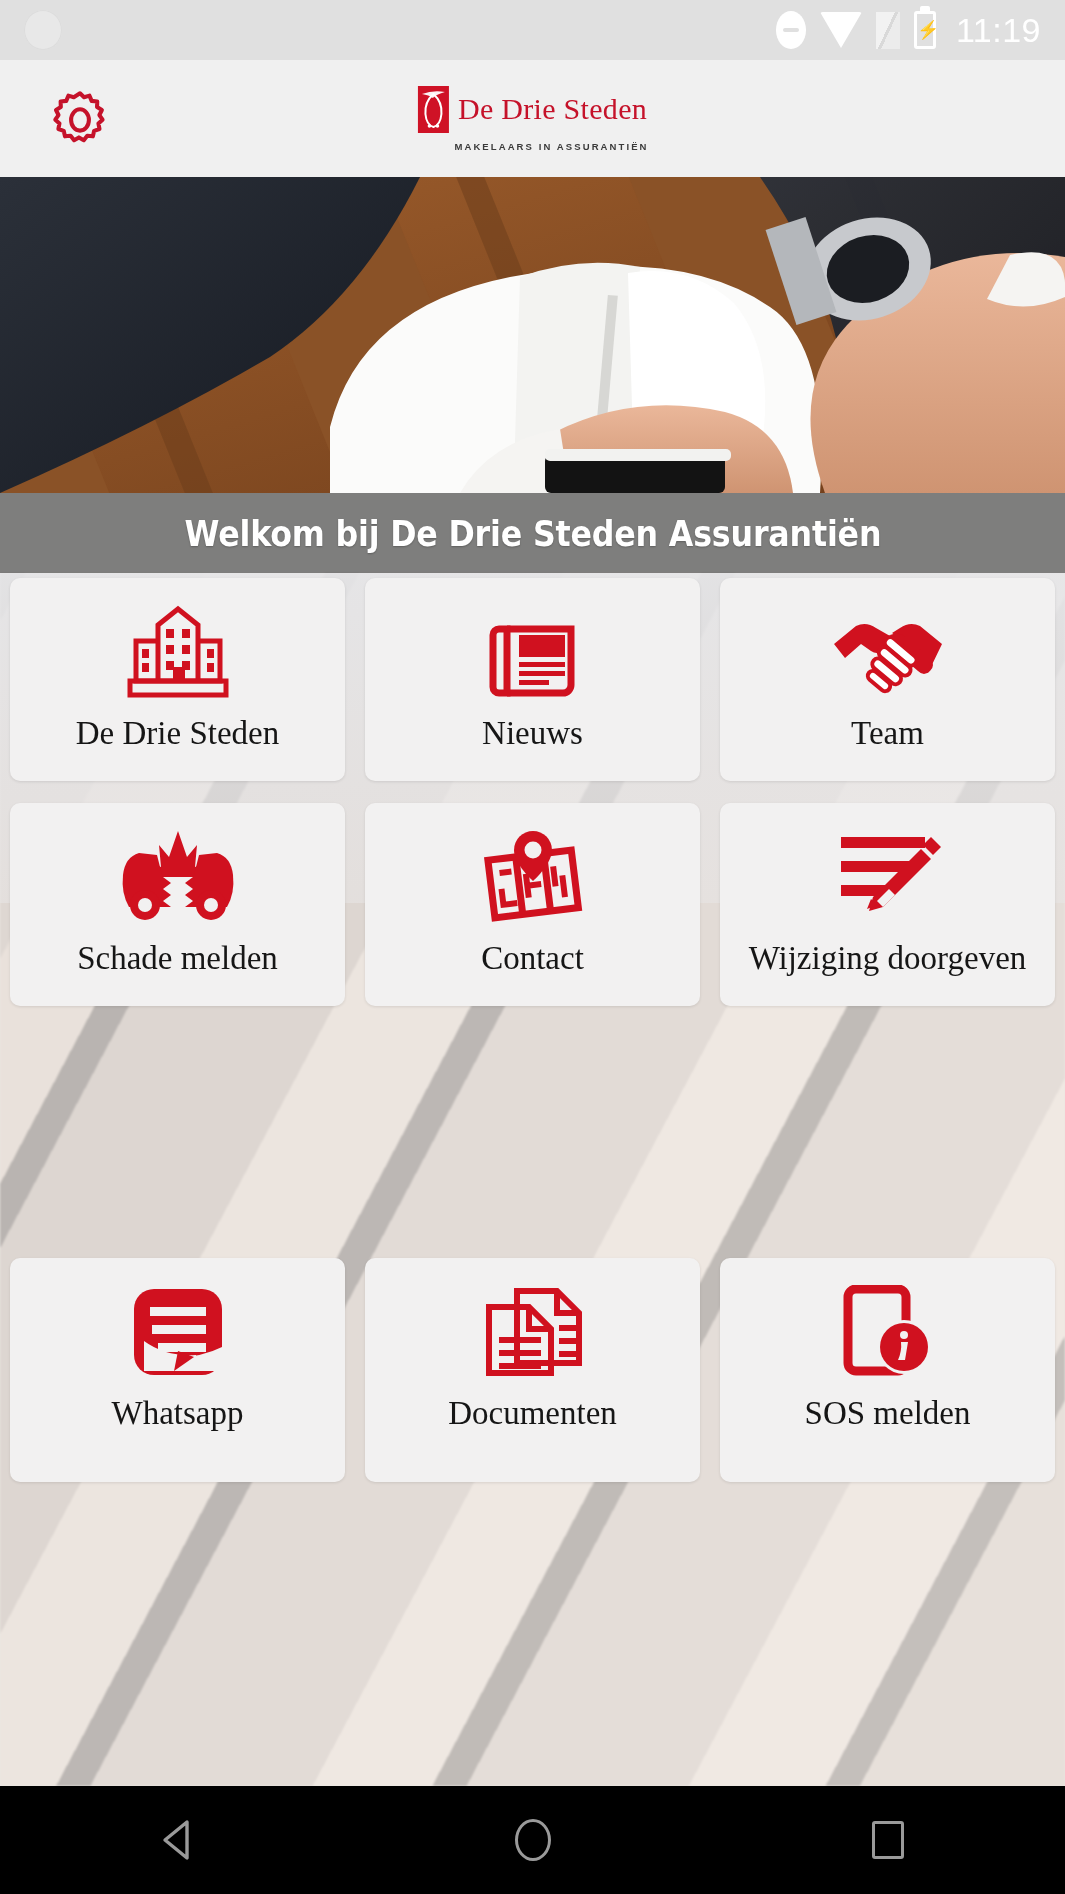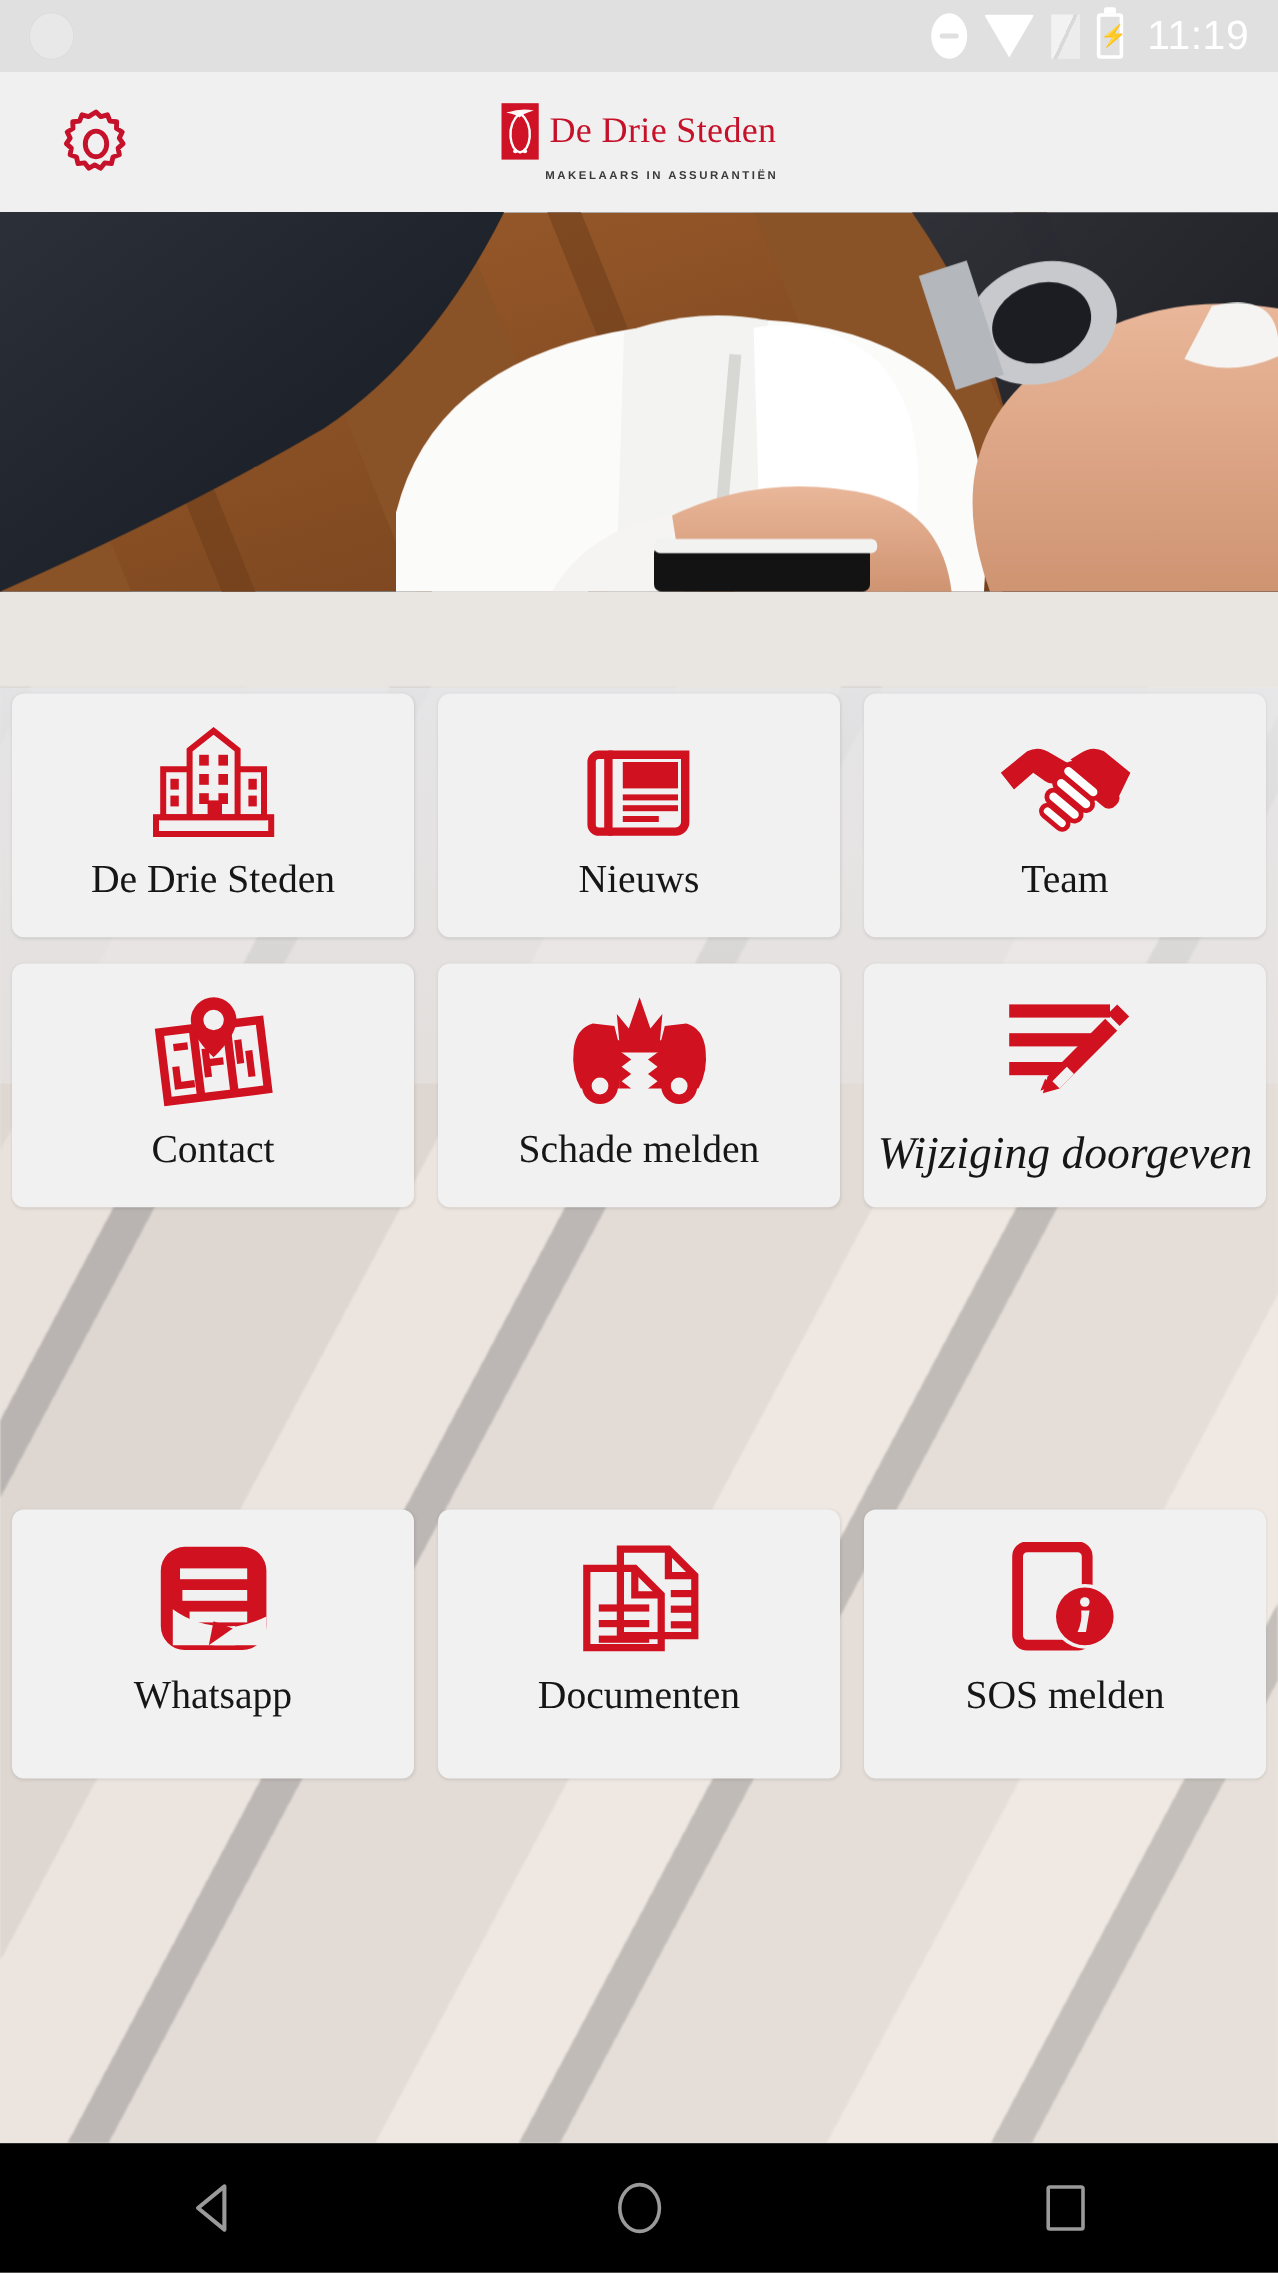--- a/index.html
+++ b/index.html
@@ -176,21 +176,21 @@
     height: 96px; width: 120px;
     display: flex; align-items: center; justify-content: center;
   }
   .tile-label {
     margin-top: 14px;
     font-family: "Liberation Serif", serif;
     font-size: 33px; color: #161616;
     text-align: center; line-height: 1.18;
     padding: 0 6px;
   }
-  .tile-label.two-line { font-size: 38px; line-height: 1.18; font-style: italic; }
+  .tile-label.two-line { font-size: 33px; line-height: 1.18; }
 
   
   .navbar {
     position: absolute; bottom: 0; left: 0;
     width: 100%; height: 108px;
     background: #000;
     display: flex; align-items: center; justify-content: space-around;
     z-index: 40;
   }
   .nav-btn {
@@ -298,20 +298,23 @@
           <ellipse cx="868" cy="92" rx="64" ry="50" fill="#c7c9cd" transform="rotate(-18 868 92)"></ellipse>
           <ellipse cx="868" cy="92" rx="42" ry="33" fill="#1b1d22" transform="rotate(-18 868 92)"></ellipse>
           <rect x="780" y="44" width="42" height="100" fill="#b4b7bb" transform="rotate(-18 801 94)"></rect>
         </g>
         <rect x="545" y="278" width="180" height="38" rx="6" fill="#131313"></rect>
         <rect x="545" y="272" width="186" height="12" rx="5" fill="#f2f2f0"></rect>
       </g>
     </svg>
   </div>
 
+  <div class="banner">
+    <div class="banner-text">Welkom bij De Drie Steden Assurantiën</div>
+  </div>
 
   <div class="page-bg"></div>
   <div class="page-bg-top"></div>
 
   <div class="grid">
 
     <div class="tile">
       <div class="tile-icon">
         <svg width="108" height="94" viewBox="0 0 108 94">
           <g fill="none" stroke="#d0111f" stroke-width="5">
@@ -369,59 +372,59 @@
             <rect x="38" y="56" width="34" height="11" rx="5.5" transform="rotate(40 55 61)"></rect>
             <rect x="34" y="66" width="26" height="10" rx="5" transform="rotate(40 47 71)"></rect>
           </g>
         </svg>
       </div>
       <div class="tile-label">Team</div>
     </div>
 
     <div class="tile">
       <div class="tile-icon">
+        <svg width="118" height="92" viewBox="0 0 118 92">
+          <g fill="#d0111f">
+            <path d="M59 0 l9 26 10 -12 -2 22 14 -6 -10 16 h-42 l-10 -16 14 6 -2 -22 10 12z"></path>
+            <path d="M4 44 q2 -18 16 -22 l18 2 6 24 -2 28 h-32 q-8 -14 -6 -32z"></path>
+            <path d="M114 44 q-2 -18 -16 -22 l-18 2 -6 24 2 28 h32 q8 -14 6 -32z"></path>
+            <path d="M44 46 l8 6 -8 6 8 6 -8 6 8 6 -10 0 0 -30z"></path>
+            <path d="M74 46 l-8 6 8 6 -8 6 8 6 -8 6 10 0 0 -30z"></path>
+            <circle cx="26" cy="74" r="15"></circle>
+              <circle cx="92" cy="74" r="15"></circle>
+          </g>
+          <circle cx="26" cy="74" r="7" fill="#f2f1f1"></circle>
+          <circle cx="92" cy="74" r="7" fill="#f2f1f1"></circle>
+        </svg>
+      </div>
+      <div class="tile-label">Schade melden</div>
+    </div>
+
+    <div class="tile">
+      <div class="tile-icon">
         <svg width="104" height="96" viewBox="0 0 104 96">
           <g transform="rotate(-7 52 54)">
             <g fill="none" stroke="#d0111f" stroke-width="7">
               <rect x="10" y="26" width="84" height="58"></rect>
               <path d="M38 26 v58 M66 26 v58"></path>
             </g>
             <g fill="none" stroke="#d0111f" stroke-width="6">
               <path d="M20 40 h12 M20 56 v16 h14"></path>
               <path d="M46 44 v24 M46 56 h14 M74 40 v20 M82 50 v22"></path>
             </g>
           </g>
           <path d="M52 2 a19 19 0 0 1 19 19 c0 14 -19 31 -19 31 s-19 -17 -19 -31 a19 19 0 0 1 19 -19z" fill="#d0111f"></path>
           <circle cx="52" cy="21" r="8.5" fill="#f2f1f1"></circle>
         </svg>
       </div>
       <div class="tile-label">Contact</div>
     </div>
 
     <div class="tile">
       <div class="tile-icon">
-        <svg width="118" height="92" viewBox="0 0 118 92">
-          <g fill="#d0111f">
-            <path d="M59 0 l9 26 10 -12 -2 22 14 -6 -10 16 h-42 l-10 -16 14 6 -2 -22 10 12z"></path>
-            <path d="M4 44 q2 -18 16 -22 l18 2 6 24 -2 28 h-32 q-8 -14 -6 -32z"></path>
-            <path d="M114 44 q-2 -18 -16 -22 l-18 2 -6 24 2 28 h32 q8 -14 6 -32z"></path>
-            <path d="M44 46 l8 6 -8 6 8 6 -8 6 8 6 -10 0 0 -30z"></path>
-            <path d="M74 46 l-8 6 8 6 -8 6 8 6 -8 6 10 0 0 -30z"></path>
-            <circle cx="26" cy="74" r="15"></circle>
-              <circle cx="92" cy="74" r="15"></circle>
-          </g>
-          <circle cx="26" cy="74" r="7" fill="#f2f1f1"></circle>
-          <circle cx="92" cy="74" r="7" fill="#f2f1f1"></circle>
-        </svg>
-      </div>
-      <div class="tile-label">Schade melden</div>
-    </div>
-
-    <div class="tile">
-      <div class="tile-icon">
         <svg width="106" height="92" viewBox="0 0 106 92">
           <g fill="#d0111f">
             <rect x="6" y="6" width="84" height="11"></rect>
             <rect x="6" y="30" width="70" height="11"></rect>
             <rect x="6" y="54" width="44" height="11"></rect>
             <path d="M96 6 l10 10 -8 8 -10 -10z"></path>
             <path d="M86 18 l10 10 -48 48 -14 4 4 -14z"></path>
             <path d="M36 68 l6 6 -10 4z"></path>
           </g>
           <path d="M42 70 l12 -12 6 6 -12 12z" fill="#f2f1f1"></path>

